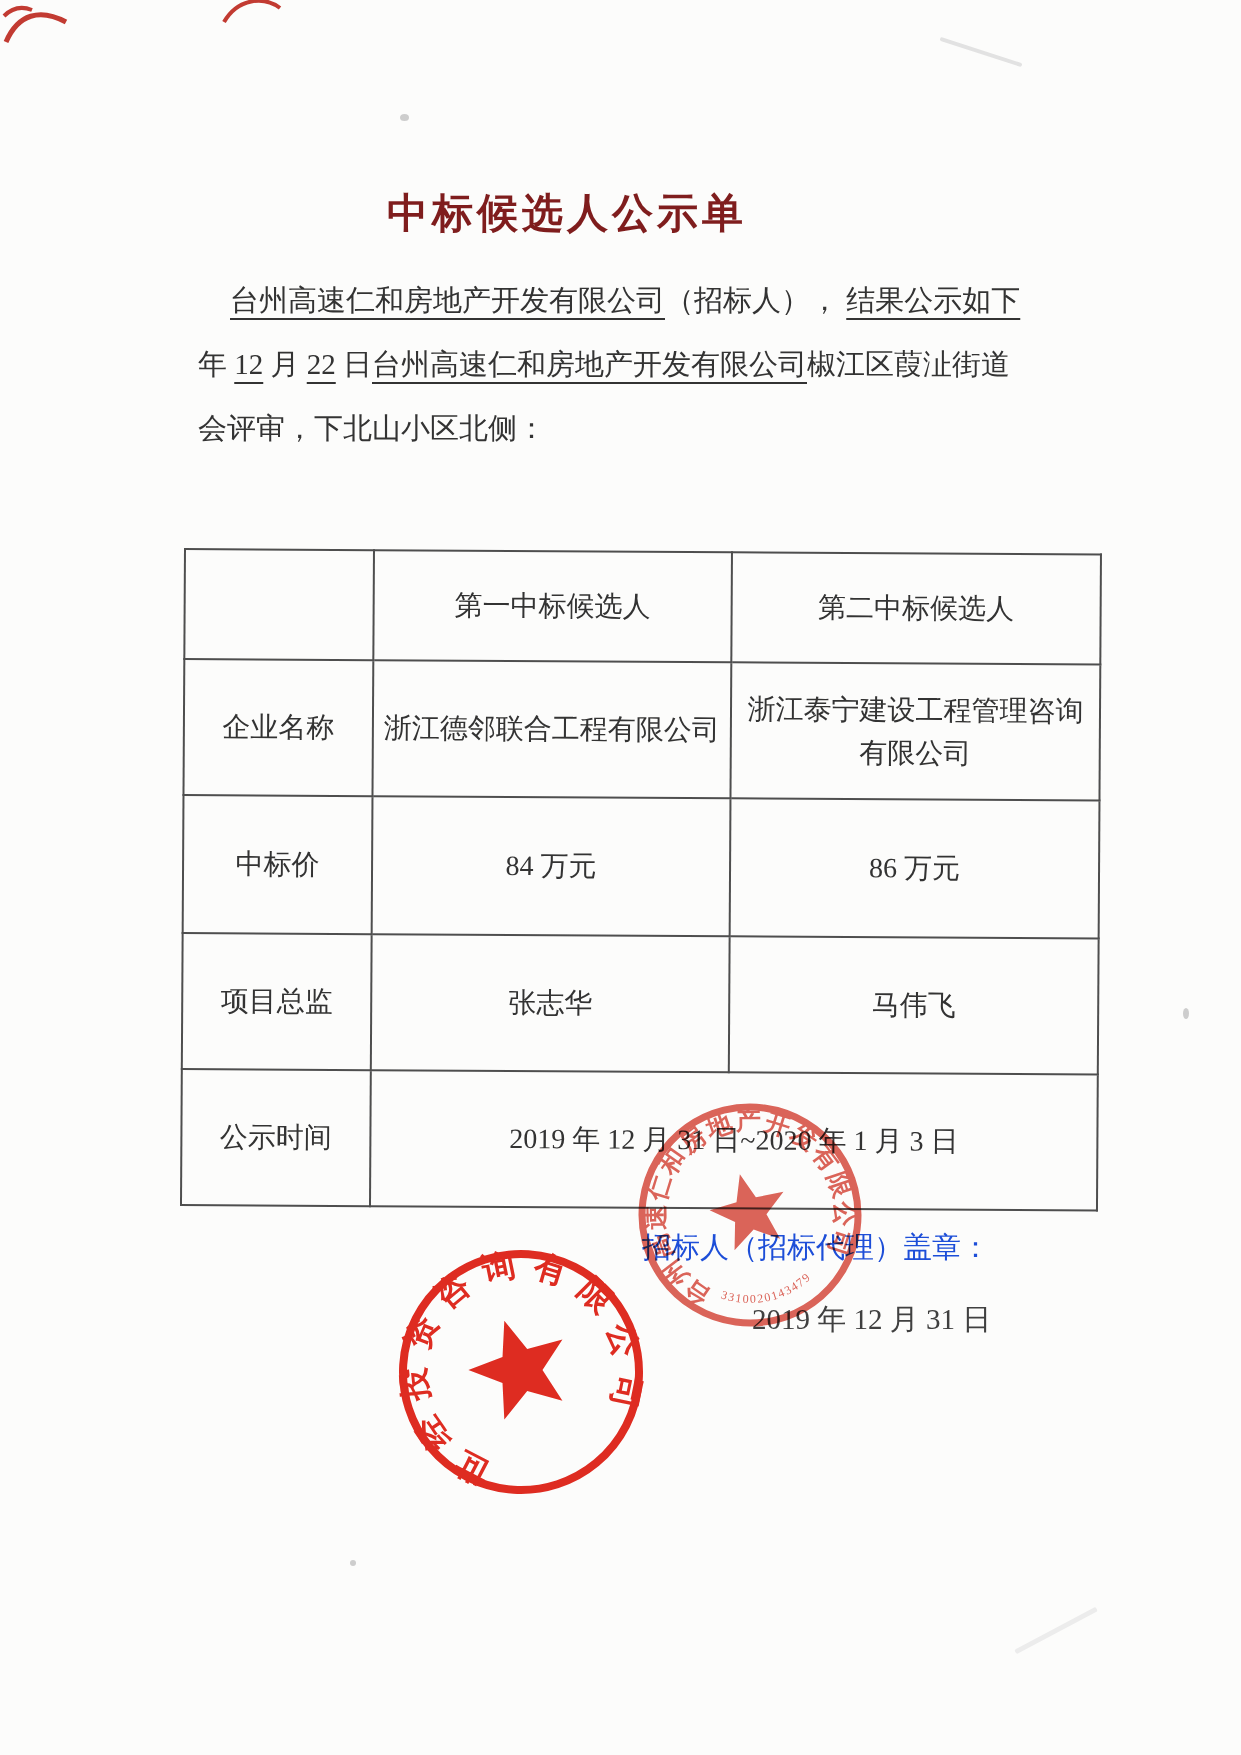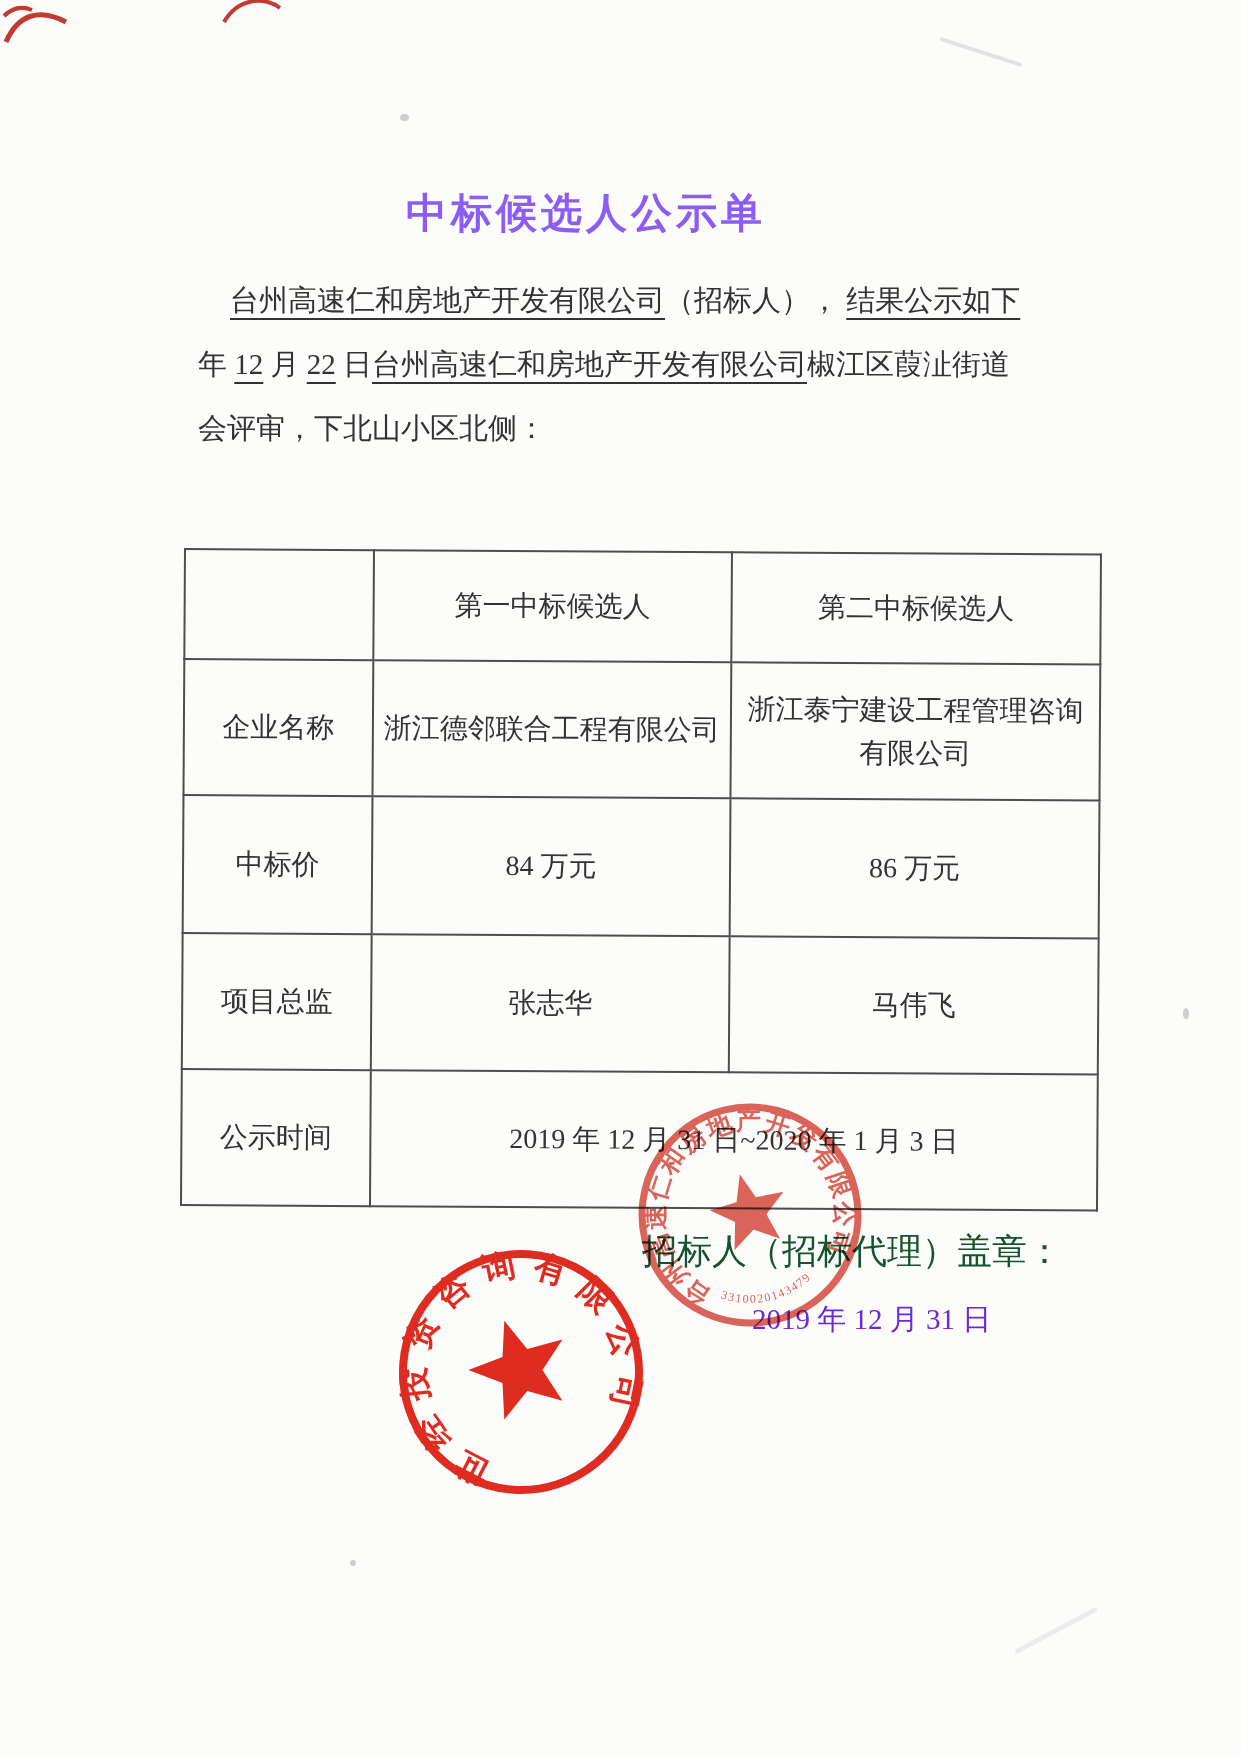--- a/index.html
+++ b/index.html
@@ -5,39 +5,39 @@
   html,body{margin:0;padding:0;background:#9a9a9a;}
   .page{
     position:relative;width:1241px;height:1755px;margin:0 auto;
     background:#fcfcfb;overflow:hidden;
     font-family:"Liberation Serif","DejaVu Serif",serif;
     color:#343434;
   }
   
   .doc-title{
     position:absolute;top:186px;left:0;width:1134px;text-align:center;
-    font-size:41px;font-weight:bold;letter-spacing:4px;color:#8b5cf6;padding-left:19px;
+    font-size:41px;font-weight:bold;letter-spacing:4px;color:#7f1d1d;
   }
   
   .para{position:absolute;left:198px;top:268px;width:870px;font-size:29px;color:#333;}
   .pline{height:64px;line-height:64px;white-space:nowrap;}
   .pline.first{padding-left:32px;}
   .u{text-decoration:underline;text-underline-offset:8px;text-decoration-thickness:2px;}
   
   .tbl-wrap{position:absolute;left:184px;top:548px;transform:rotate(0.35deg);transform-origin:0 0;}
   table.results{border-collapse:collapse;table-layout:fixed;}
   table.results td{
     border:2px solid #4e4e4e;text-align:center;vertical-align:middle;
     font-size:28px;color:#333;padding:0 6px;line-height:1.55;
   }
   .rh{height:110px;} .r1{height:136px;} .r2{height:138px;} .r3{height:136px;} .r4{height:136px;}
   .c0{width:175px;} .c1{width:344px;} .c2{width:355px;}
   
-  .stamp-caption{position:absolute;left:642px;top:1228px;font-size:35px;color:#14532d;white-space:nowrap;}
-  .sign-date{position:absolute;left:752px;top:1300px;font-size:29px;color:#6d28d9;white-space:nowrap;}
+  .stamp-caption{position:absolute;left:642px;top:1228px;font-size:29px;color:#1d4ed8;white-space:nowrap;}
+  .sign-date{position:absolute;left:752px;top:1300px;font-size:29px;color:#404040;white-space:nowrap;}
   
   .seal{position:absolute;mix-blend-mode:multiply;}
   .seal-bidder{left:635px;top:1100px;width:230px;height:230px;transform:rotate(-14deg);opacity:.88;}
   .seal-agent{left:391px;top:1242px;width:260px;height:260px;transform:rotate(-18deg);opacity:.96;}
   .seal svg{width:100%;height:100%;display:block;}
   
   .artifact{position:absolute;}
   .speck{background:#cdcdcd;border-radius:50%;}
   .streak{background:#e2e2e2;border-radius:2px;}
 </style>

